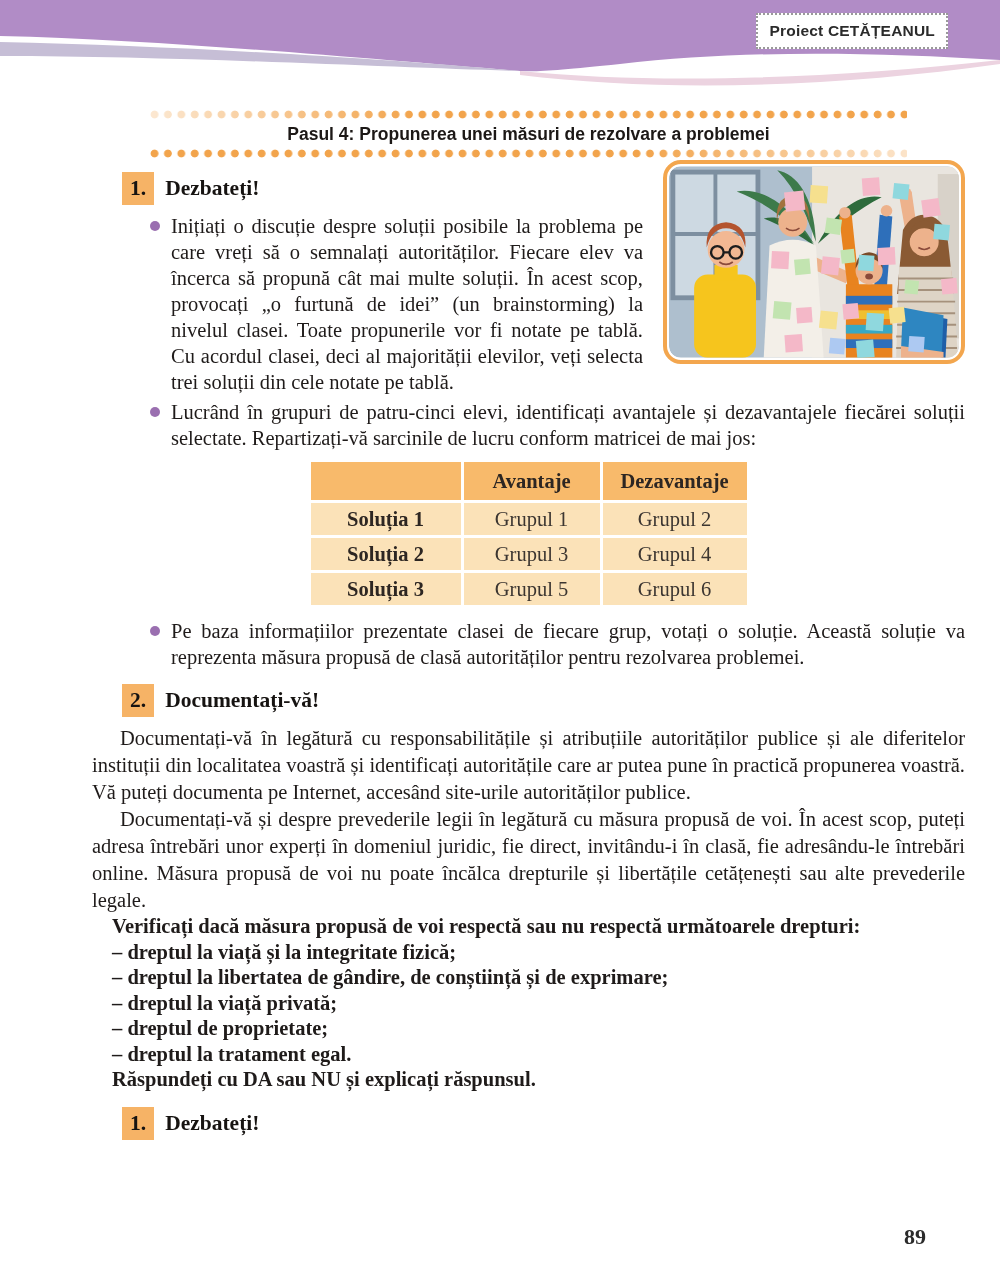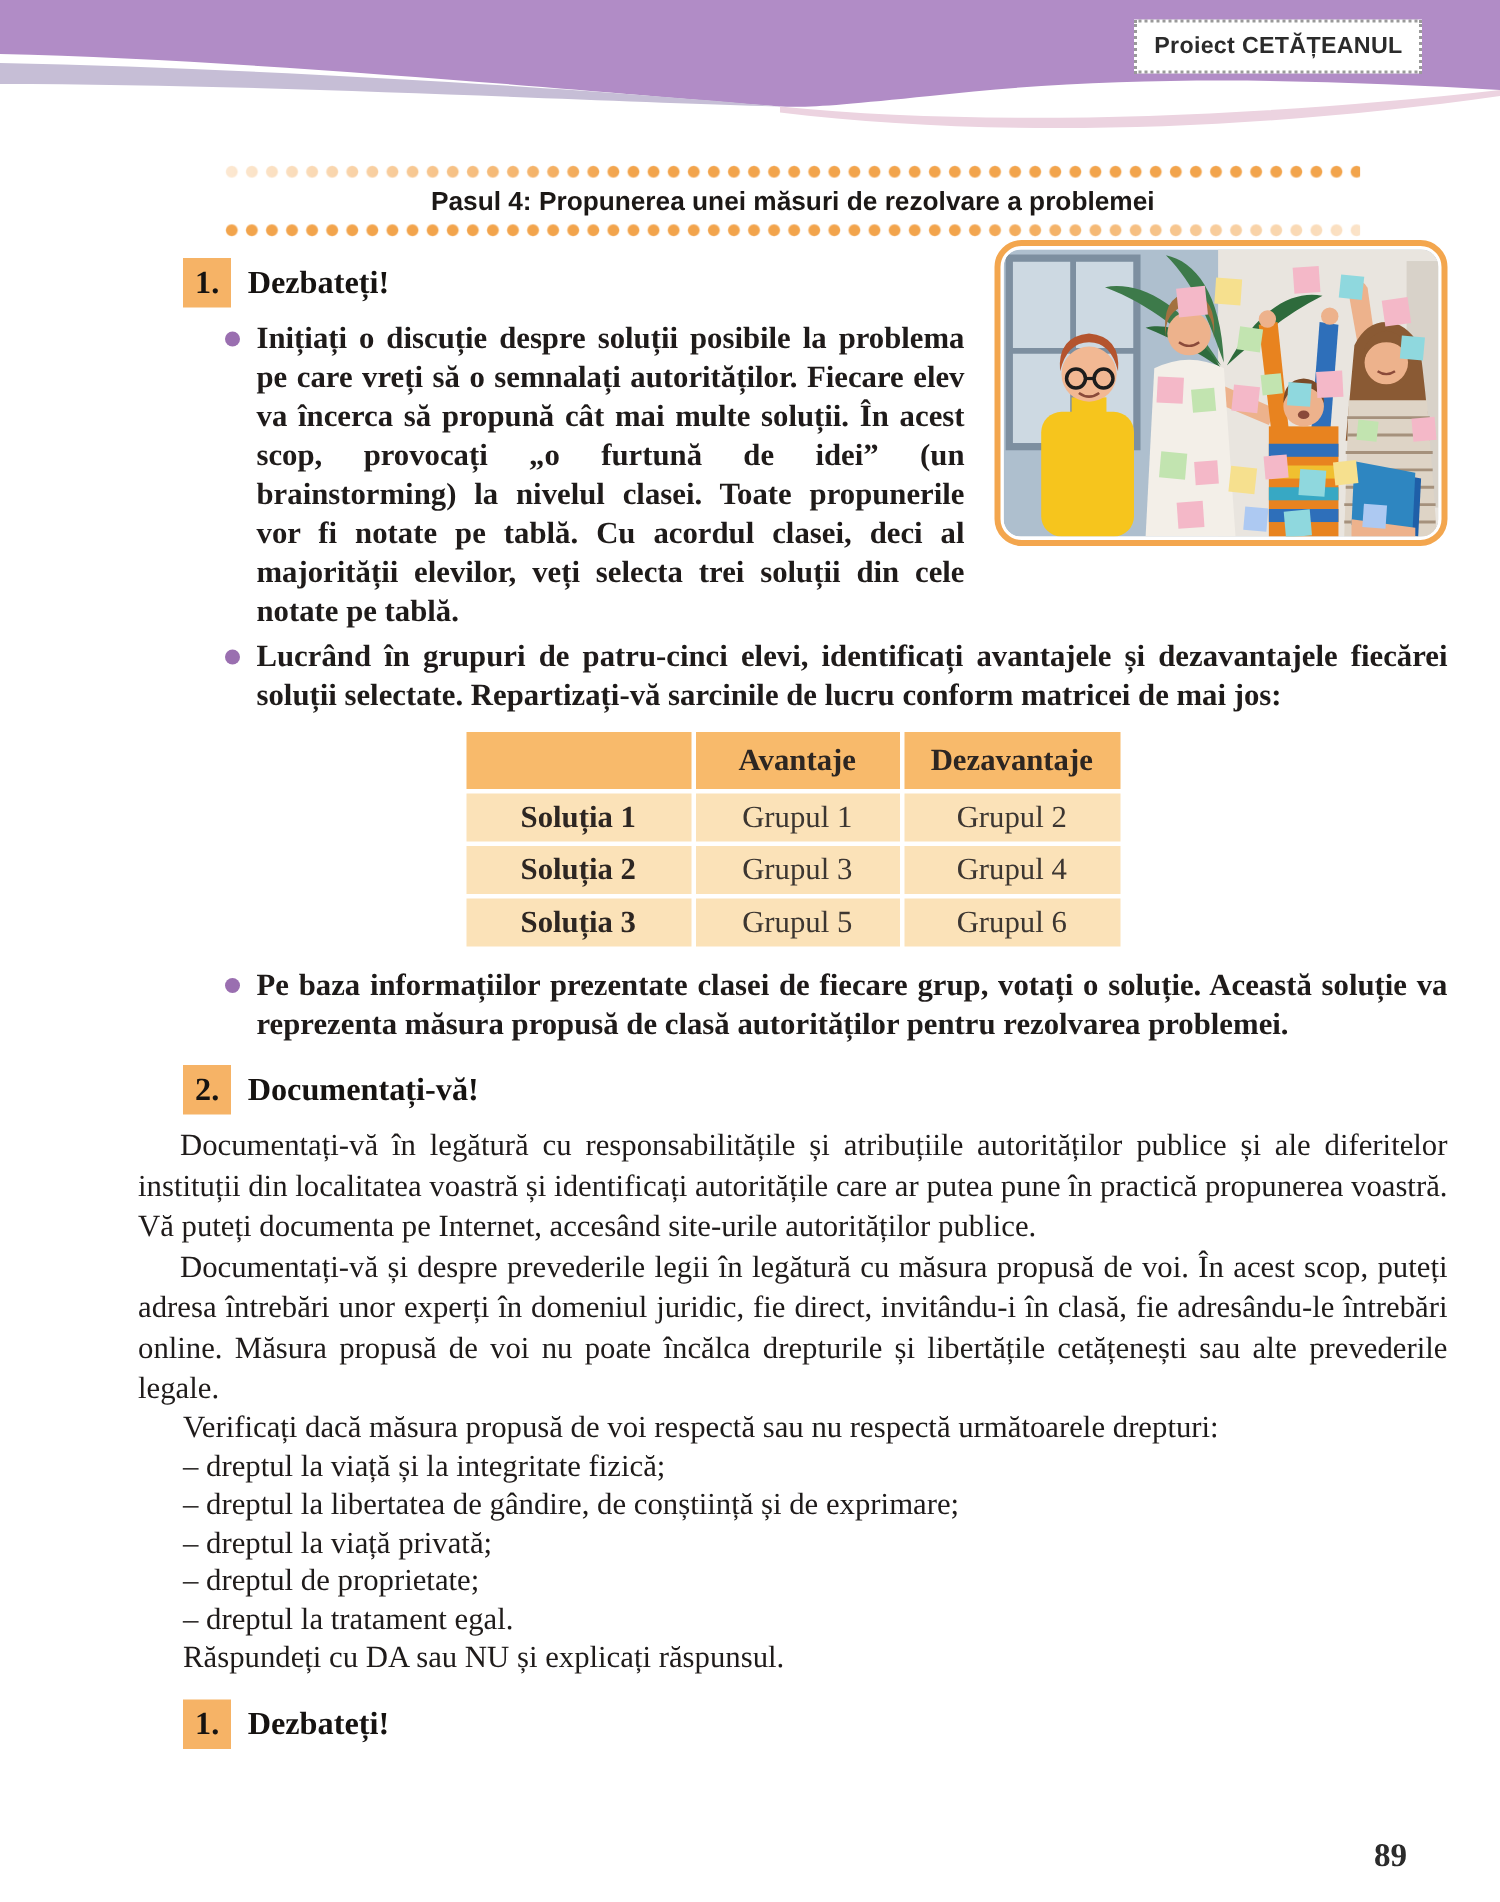--- a/index.html
+++ b/index.html
@@ -30,40 +30,40 @@
   .dots.fade-left  { -webkit-mask-image:linear-gradient(to right,rgba(0,0,0,.25),#000 35%); mask-image:linear-gradient(to right,rgba(0,0,0,.25),#000 35%); }
   .dots.fade-right { -webkit-mask-image:linear-gradient(to left,rgba(0,0,0,.3),#000 35%); mask-image:linear-gradient(to left,rgba(0,0,0,.3),#000 35%); }
   .step-title {
     text-align:center; font-family:"Liberation Sans","DejaVu Sans",sans-serif;
     font-weight:bold; font-size:17.5px; line-height:24px; color:#1c1816; margin:3px 0;
   }
   
   .sec-head { margin:14px 0 8px 30px; font-weight:bold; font-size:21.5px; line-height:30px; color:#161311; }
   .sec-num  { background:#f6b366; padding:1px 8px 2px 8px; margin-right:11px; display:inline-block; }
   
-  .bullet { position:relative; margin:4px 0 4px 58px; padding-left:21px; text-align:justify;font-weight:bold; }
+  .bullet { position:relative; margin:4px 0 4px 58px; padding-left:21px; text-align:justify; }
   .bullet::before { content:""; position:absolute; left:0; top:8px; width:10px; height:10px; border-radius:50%; background:#96c; background:#9a6fb0; }
   .bullet.clear { clear:both; }
   
   .photo-float { float:right; width:302px; margin:-12px 0 8px 20px; }
   .photo { border:4px solid #f3a64e; border-radius:18px; background:#fff; padding:2px; }
   .photo svg { display:block; border-radius:12px; }
   
   .matrix-wrap { display:flex; justify-content:center; margin:8px 0 10px 0; clear:both; }
   table.matrix { border-collapse:separate; border-spacing:3px; }
   table.matrix td, table.matrix th { text-align:center; padding:3px 10px; font-size:20.5px; }
   table.matrix th { background:#f8ba6b; font-weight:bold; color:#2d2622; padding-top:6px; padding-bottom:6px; }
   table.matrix td { background:#fbe2b8; color:#3c3631; }
   table.matrix td.rowlabel { font-weight:bold; color:#2d2622; }
   table.matrix .c1 { min-width:150px; } table.matrix .c2 { min-width:136px; } table.matrix .c3 { min-width:144px; }
   
   .para { text-indent:28px; text-align:justify; margin:0; line-height:27px; }
-  .plain-line { margin-left:30px; line-height:25.5px; }
-  
-  .page-num { position:absolute; right:62px; bottom:18px; font-weight:bold; font-size:22px; color:#2b2b2b; }
+  .plain-line { margin-left:20px; line-height:25.5px;font-weight:bold; }
+  
+  .page-num { position:absolute; right:74px; bottom:18px; font-weight:bold; font-size:22px; color:#2b2b2b; }
 </style>
 </head>
 <body>
 
 <div class="page">
 
   <div class="band">
     <svg width="1000" height="96" viewBox="0 0 1000 96">
       <path d="M0,0 H1000 V60 C870,52 740,50 620,64 C560,70 540,72 520,71 C380,60 170,40 0,36 Z" fill="#b18cc6"></path>
       <path d="M0,42 C190,46 400,60 520,71 C400,68 180,56 0,56 Z" fill="#c6bed6"></path>

